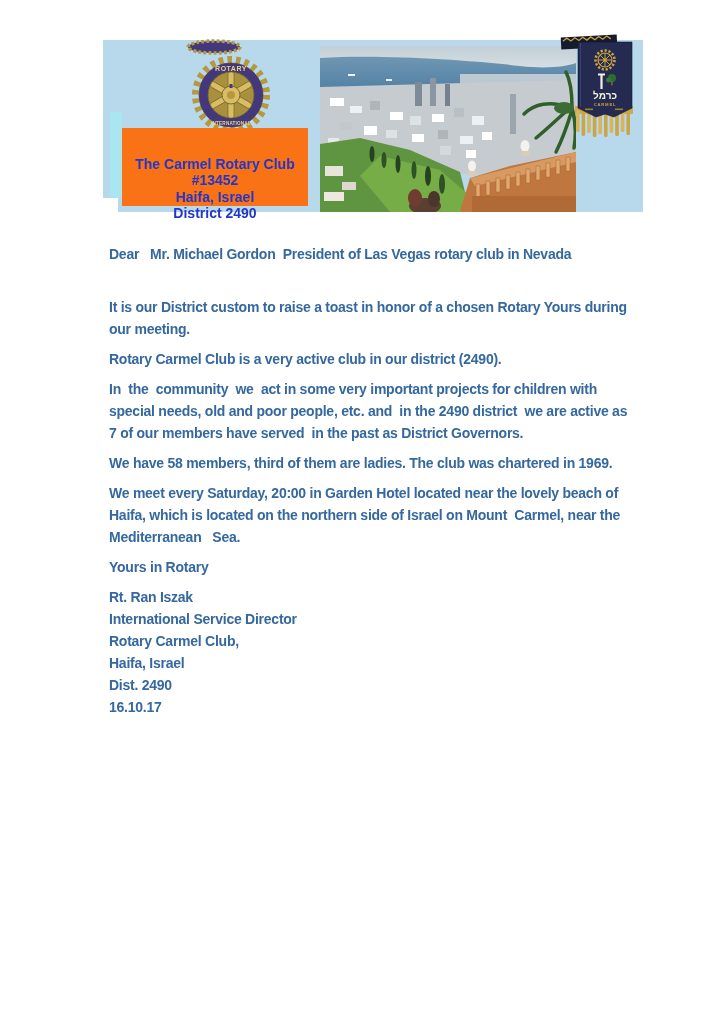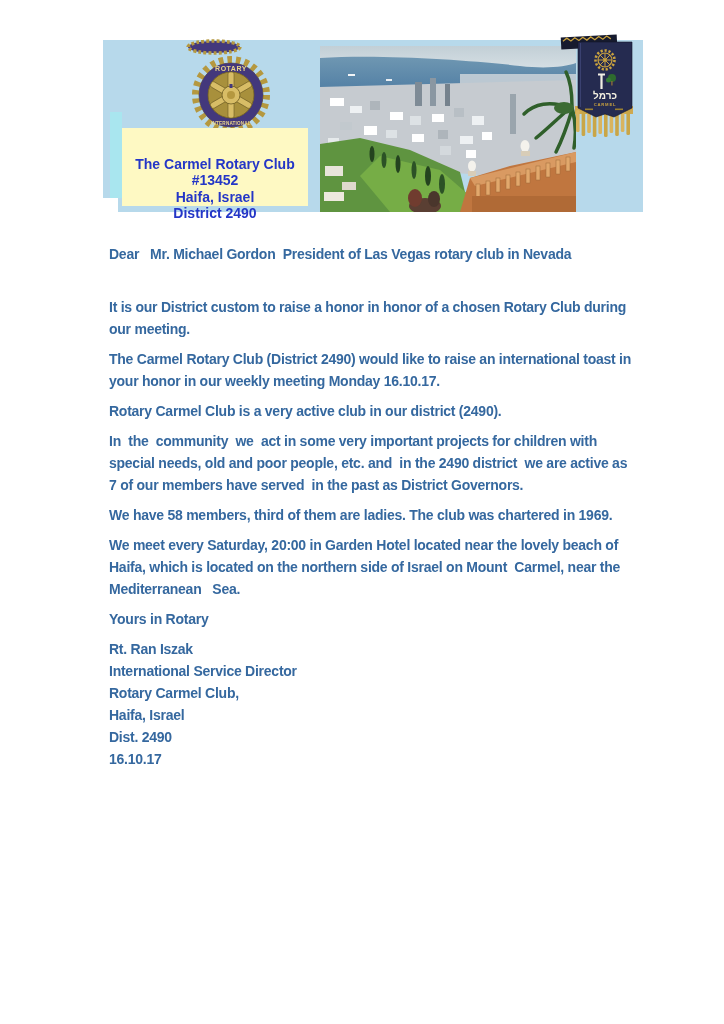--- a/index.html
+++ b/index.html
@@ -10,21 +10,21 @@
     position:relative;
     font-family:"Liberation Sans", sans-serif;
   }
   .abs{position:absolute;}
   
   .hdr-bg-a{left:103px;top:40px;width:540px;height:158px;background:#b7d9eb;}
   .hdr-bg-b{left:118px;top:122px;width:525px;height:90px;background:#b7d9eb;}
   .hdr-strip{left:110px;top:112px;width:12px;height:86px;background:#a9e6ef;}
   .club-box{
     left:122px;top:128px;width:186px;height:78px;
-    background:#fef9c3;
+    background:#f97316;
     color:#2436c7;
     font-weight:bold;font-size:14px;line-height:16.5px;
     text-align:center;white-space:pre-line;
     padding-top:11px;box-sizing:border-box;
   }
   .logo-svg{left:178px;top:36px;width:100px;height:104px;}
   .photo-svg{left:320px;top:46px;width:256px;height:166px;}
   .pennant-svg{left:556px;top:30px;width:90px;height:120px;}
   
   .letter-body{
@@ -211,24 +211,22 @@
     <rect x="55.2" y="51" width="1.4" height="4.5" fill="#8a6a3a"></rect>
   </g>
   <text x="49" y="69" text-anchor="middle" font-size="10" font-weight="bold" fill="#f5f2e2">כרמל</text>
   <text x="49" y="76" text-anchor="middle" font-size="4.2" font-weight="bold" fill="#c9a23f" letter-spacing="0.8">CARMEL</text>
   <rect x="29" y="78.5" width="8" height="1.6" fill="#9a8030"></rect>
   <rect x="59" y="78.5" width="8" height="1.6" fill="#9a8030"></rect>
 </svg>
 
 <div class="abs letter-body">
   <p class="gap-large">Dear   Mr. Michael Gordon  President of Las Vegas rotary club in Nevada</p>
-  <p>It is our District custom to raise a honor in honor of a chosen Rotary Club during
+  <p>It is our District custom to raise a toast in honor of a chosen Rotary Yours during
 our meeting.</p>
-  <p>The Carmel Rotary Club (District 2490) would like to raise an international toast in
-your honor in our weekly meeting Monday 16.10.17.</p>
   <p>Rotary Carmel Club is a very active club in our district (2490).</p>
   <p>In  the  community  we  act in some very important projects for children with
 special needs, old and poor people, etc. and  in the 2490 district  we are active as
 7 of our members have served  in the past as District Governors.</p>
   <p>We have 58 members, third of them are ladies. The club was chartered in 1969.</p>
   <p>We meet every Saturday, 20:00 in Garden Hotel located near the lovely beach of
 Haifa, which is located on the northern side of Israel on Mount  Carmel, near the
 Mediterranean   Sea.</p>
   <p>Yours in Rotary</p>
   <p>Rt. Ran Iszak

